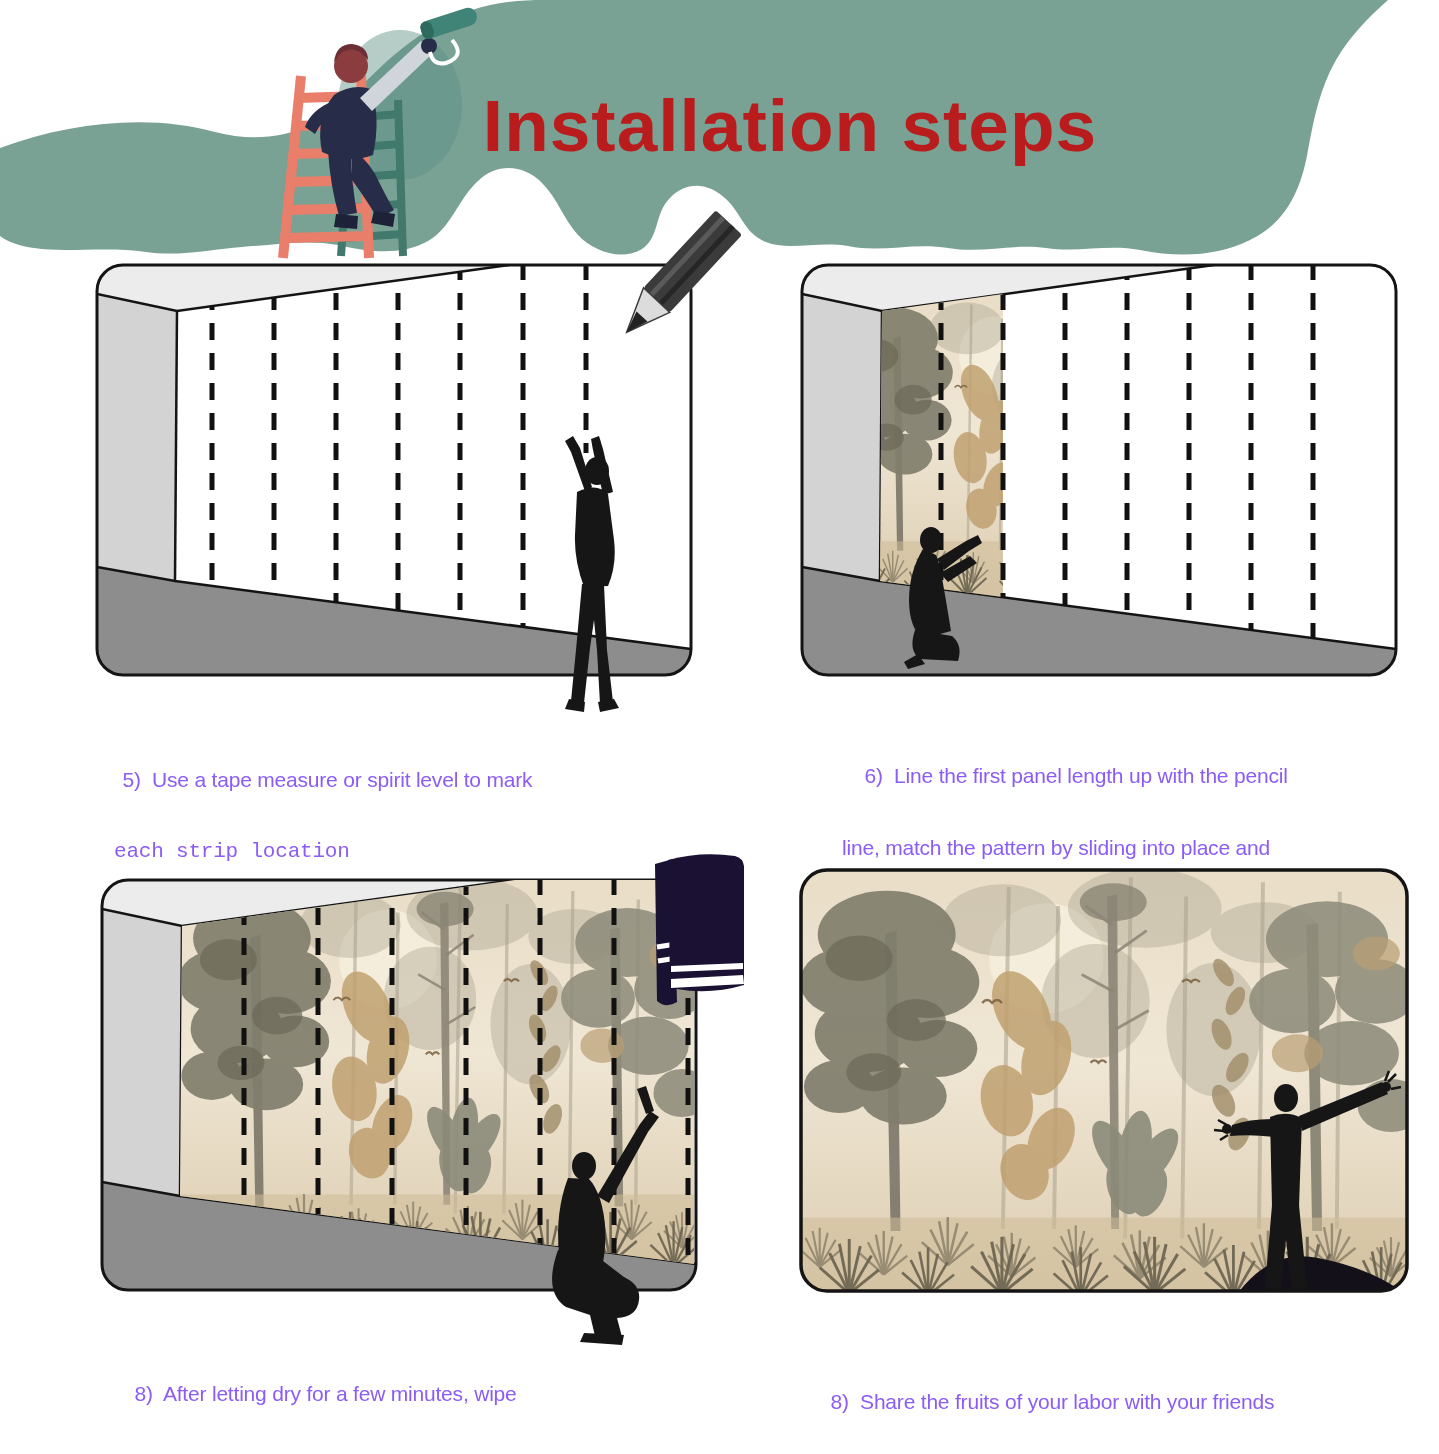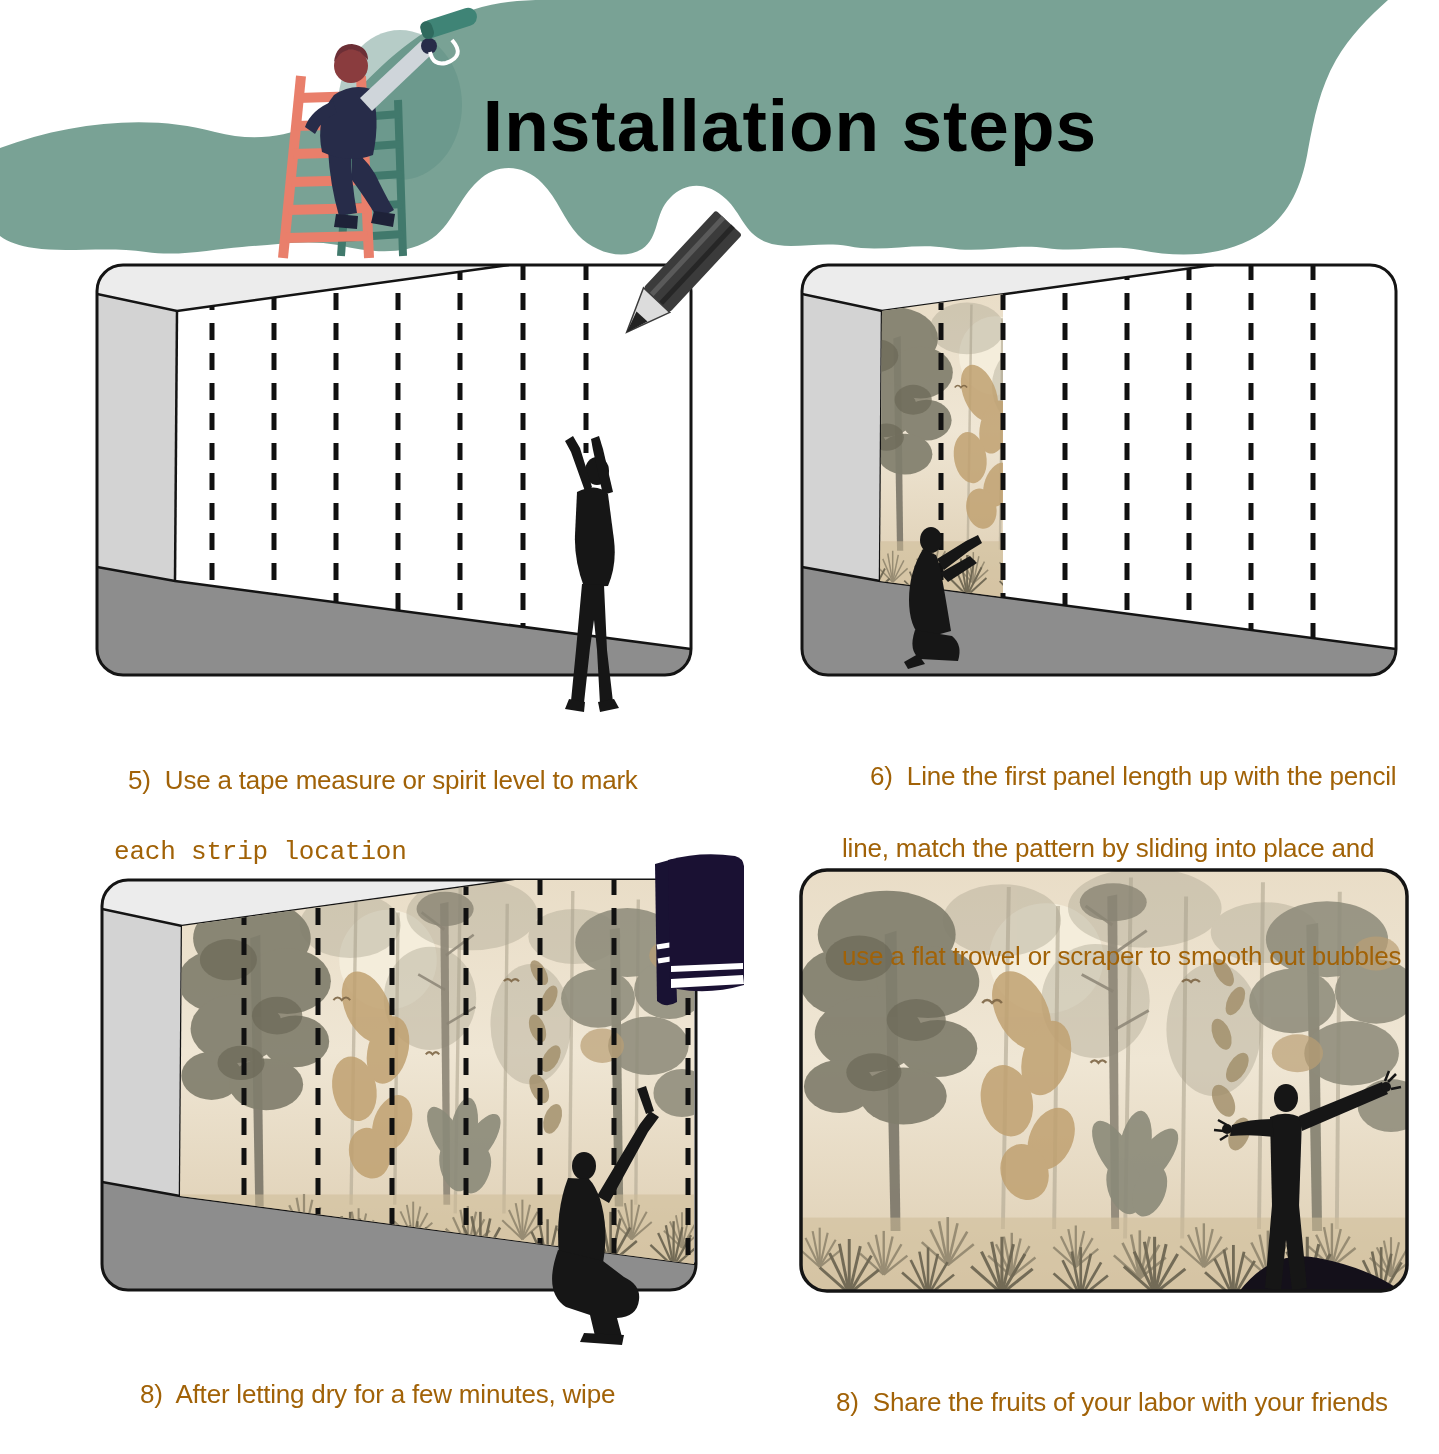--- a/index.html
+++ b/index.html
@@ -1,25 +1,25 @@
 <!DOCTYPE html>
 <html><head>
 <meta charset="utf-8">
 <style>
   html,body{margin:0;padding:0;background:#ffffff;}
   body{width:1439px;height:1454px;position:relative;overflow:hidden;
        font-family:"Liberation Sans", sans-serif;}
   #stage{position:absolute;left:0;top:0;width:1439px;height:1454px;}
   .title{
     position:absolute;left:420px;top:84px;width:740px;
-    text-align:center;font-size:73px;font-weight:700;color:#000000;
+    text-align:center;font-size:73px;font-weight:700;color:#b91c1c;
     letter-spacing:1px;white-space:nowrap;
   }
   .caption{
-    position:absolute;color:#a16207;font-size:26px;line-height:36px;
+    position:absolute;color:#8b5cf6;font-size:21px;line-height:36px;
     font-weight:400;letter-spacing:-0.2px;white-space:pre;
   }
   .caption .cont{display:block;}
   .caption .indent{padding-left:14px;font-family:Liberation Mono, monospace;}
   #cap5{left:100px;top:726px;}
   #cap6{left:806px;top:722px;margin-left:36px;}
   #cap7{left:112px;top:1340px;}
   #cap8{left:808px;top:1348px;}
 </style>
 </head>
@@ -383,21 +383,20 @@
   <div class="title">Installation steps</div>
 
   <div class="caption" id="cap5">
     <span>5)  Use a tape measure or spirit level to mark</span>
     <span class="cont indent">each strip location</span>
   </div>
 
   <div class="caption" id="cap6">
     <span>6)  Line the first panel length up with the pencil</span>
     <span class="cont">line, match the pattern by sliding into place and</span>
-    <span class="cont">use a flat trowel or scraper to smooth out bubbles</span>
   </div>
 
   <div class="caption" id="cap7">
     <span>8)  After letting dry for a few minutes, wipe</span>
     <span class="cont">down with a damp cloth to remove any excess</span>
     
   </div>
 
   <div class="caption" id="cap8">
     <span>8)  Share the fruits of your labor with your friends</span>

